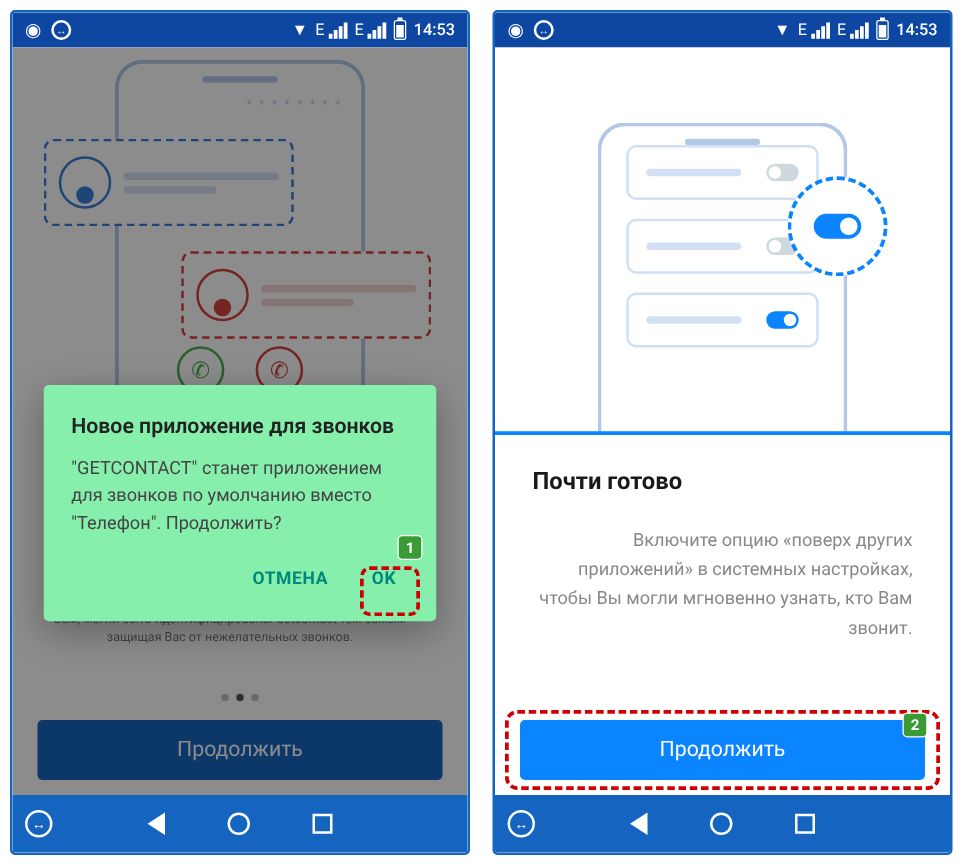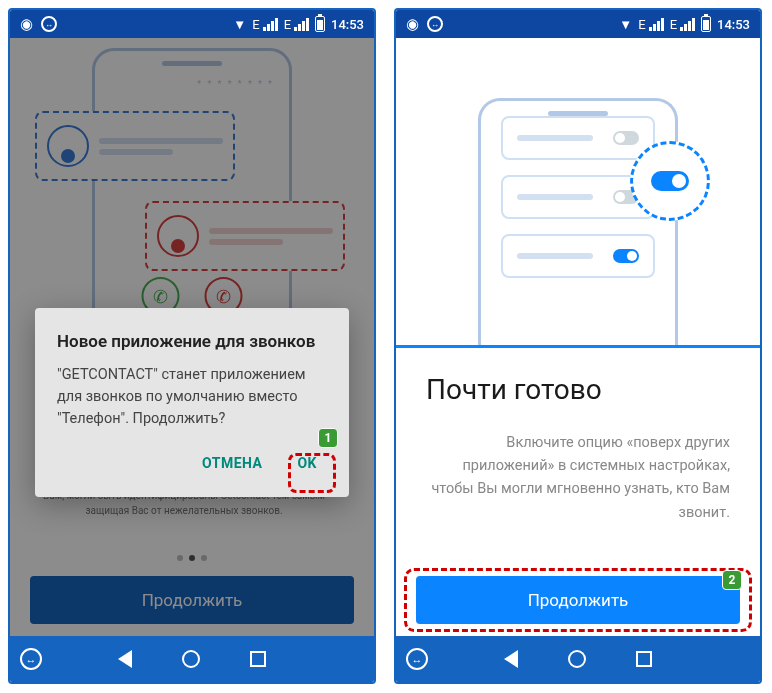--- a/index.html
+++ b/index.html
@@ -115,21 +115,21 @@
   .pd.active { background: #555; }
   .continue-btn {
     position: absolute; bottom: 12px; left: 20px; right: 20px; height: 48px;
     background: #1565c0; color: #fff; border-radius: 4px;
     display: flex; align-items: center; justify-content: center;
     font-size: 17px; cursor: pointer;
   }
 
   .dialog {
     position: absolute; z-index: 5; top: 270px; left: 25px; right: 25px;
-    background: #e5e5e5; border-radius: 4px; padding: 22px 22px 10px;
+    background: #86efac; border-radius: 4px; padding: 22px 22px 10px;
     box-shadow: 0 8px 30px rgba(0,0,0,0.3);
   }
   .dialog-title { font-size: 17px; font-weight: 600; color: #222; margin-bottom: 12px; line-height: 1.3;}
   .dialog-body { font-size: 14.5px; color: #444; line-height: 1.5; margin-bottom: 10px;}
   .dialog-actions { display: flex; justify-content: flex-end; gap: 15px; padding: 8px 0;}
   .dialog-btn { color: #00897b; font-weight: 700; font-size: 14px; padding: 8px 10px;
     cursor: pointer; letter-spacing: 0.5px; }
 
   .highlight-box {
     position: absolute; border: 3px dashed #d00000; border-radius: 8px;
@@ -174,21 +174,21 @@
   .big-toggle-ring {
     position: absolute; top: 40px; right: -35px; width: 80px; height: 80px;
     border: 3px dashed #0a84ff; border-radius: 50%; background: #fff;
     display: flex; align-items: center; justify-content: center;
   }
   .big-toggle { width: 38px; height: 20px; background: #0a84ff; border-radius: 10px; position: relative;}
   .big-toggle::after { content: ''; position: absolute; width: 14px; height: 14px; background: #fff;
     border-radius: 50%; top: 3px; right: 3px;}
 
   .right-heading {
-    font-size: 28px; font-weight: 400; color: #1a1a1a; padding: 25px 30px 10px;
+    font-size: 19px; font-weight: 700; color: #1a1a1a; padding: 25px 30px 10px;
   }
   .right-desc {
     font-size: 14.5px; color: #888; line-height: 1.6; padding: 15px 30px; text-align: right;
   }
   .continue-btn-2 {
     position: absolute; bottom: 12px; left: 20px; right: 20px; height: 48px;
     background: #0a84ff; color: #fff; border-radius: 4px;
     display: flex; align-items: center; justify-content: center;
     font-size: 17px; cursor: pointer;
   }

